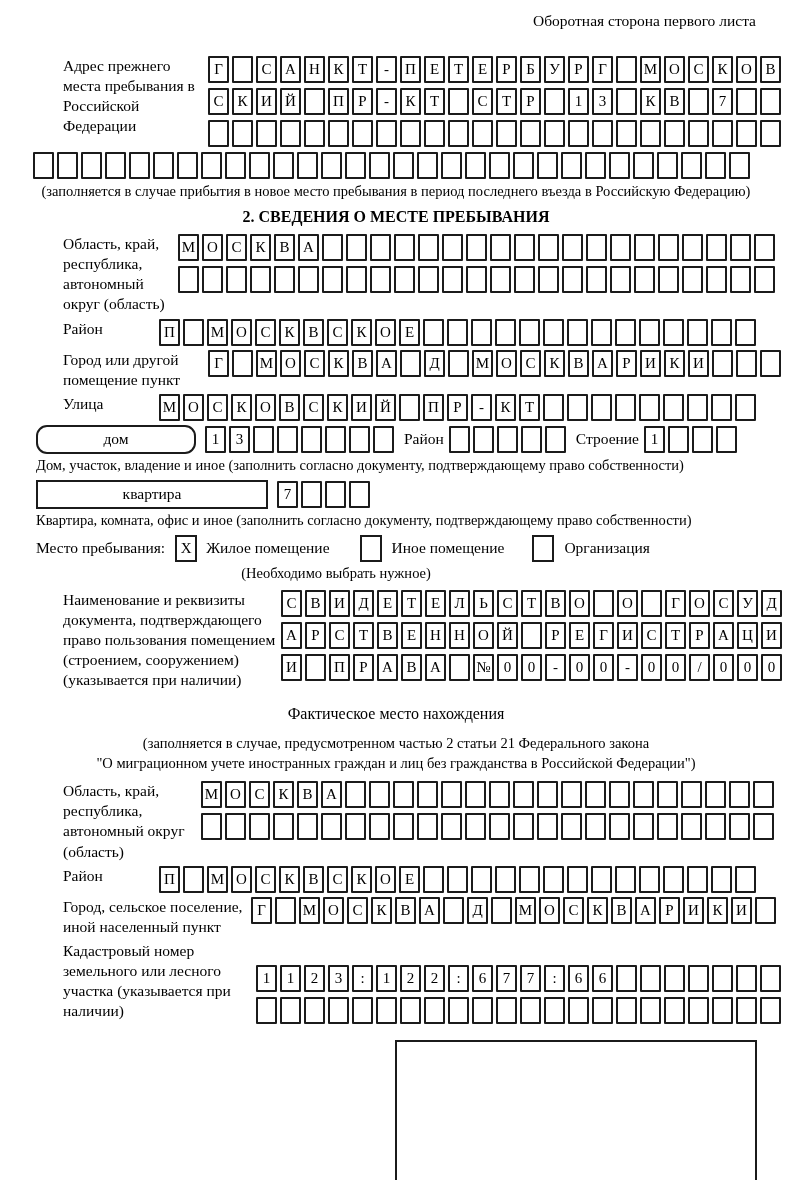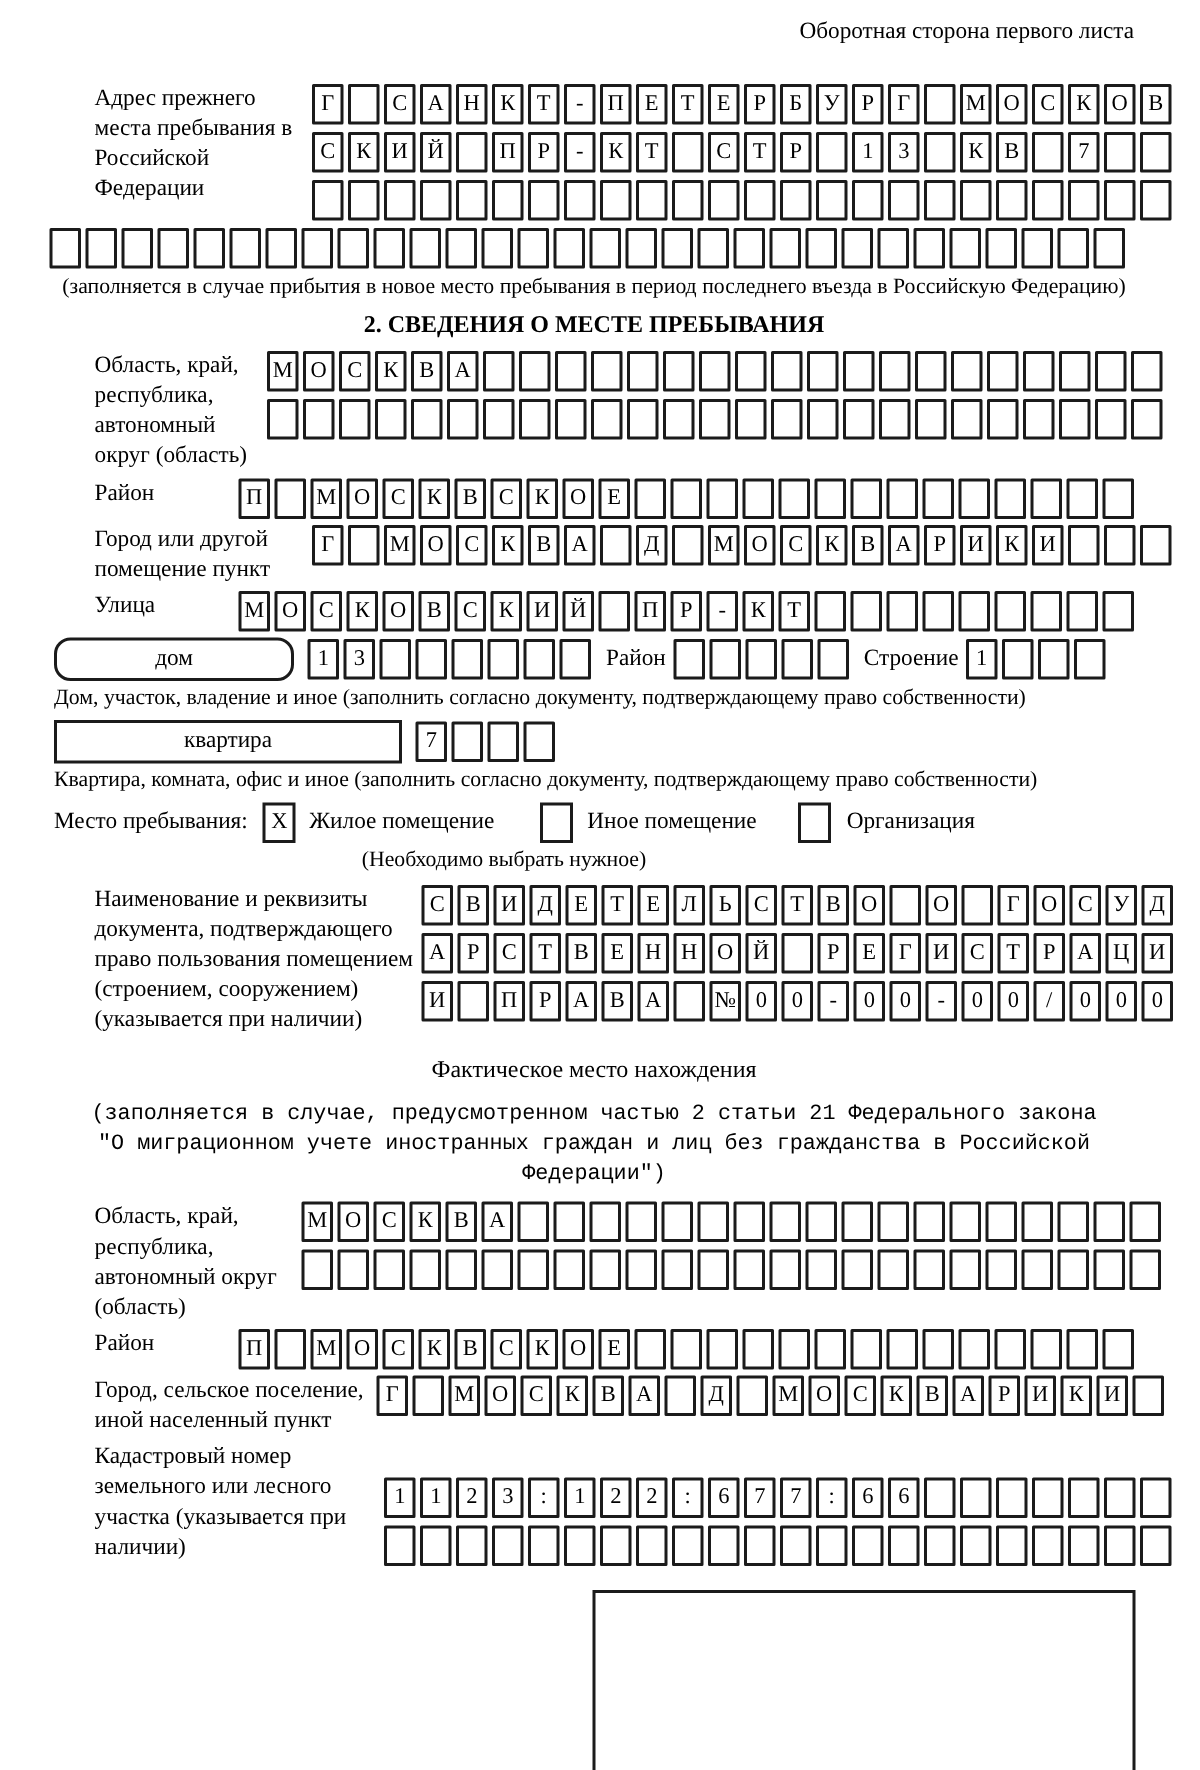--- a/index.html
+++ b/index.html
@@ -48,21 +48,21 @@
   .opt { display:flex; align-items:center; margin-left:28px; }
   .opt .cbox { margin-right:10px; }
   .stay-row > .cbox { margin-left:10px; }
   .stay-note { width:600px; text-align:center; font-size:14.5px; margin:3px 0 8px 0; }
 
   .doc-row .flabel { max-width:215px; }
   .cad-row .fgrids { padding-top:24px; }
 
   .actual-head { text-align:center; font-weight:normal; font-size:16px; margin:14px 0 10px 0; }
   .actual-note { text-align:center; font-size:14.5px; line-height:1.4; margin:0; }
-  .actual-notes { margin-bottom:8px;font-family:Liberation Mono, monospace; }
+  .actual-notes { margin-bottom:8px; }
 
   .stamp-box {
     width:362px; height:177px; box-sizing:border-box; border:2px solid #1b1b1b;
     margin:16px 0 6px 359px;
   }
 </style>
 </head>
 <body>
 
 <div class="page">

